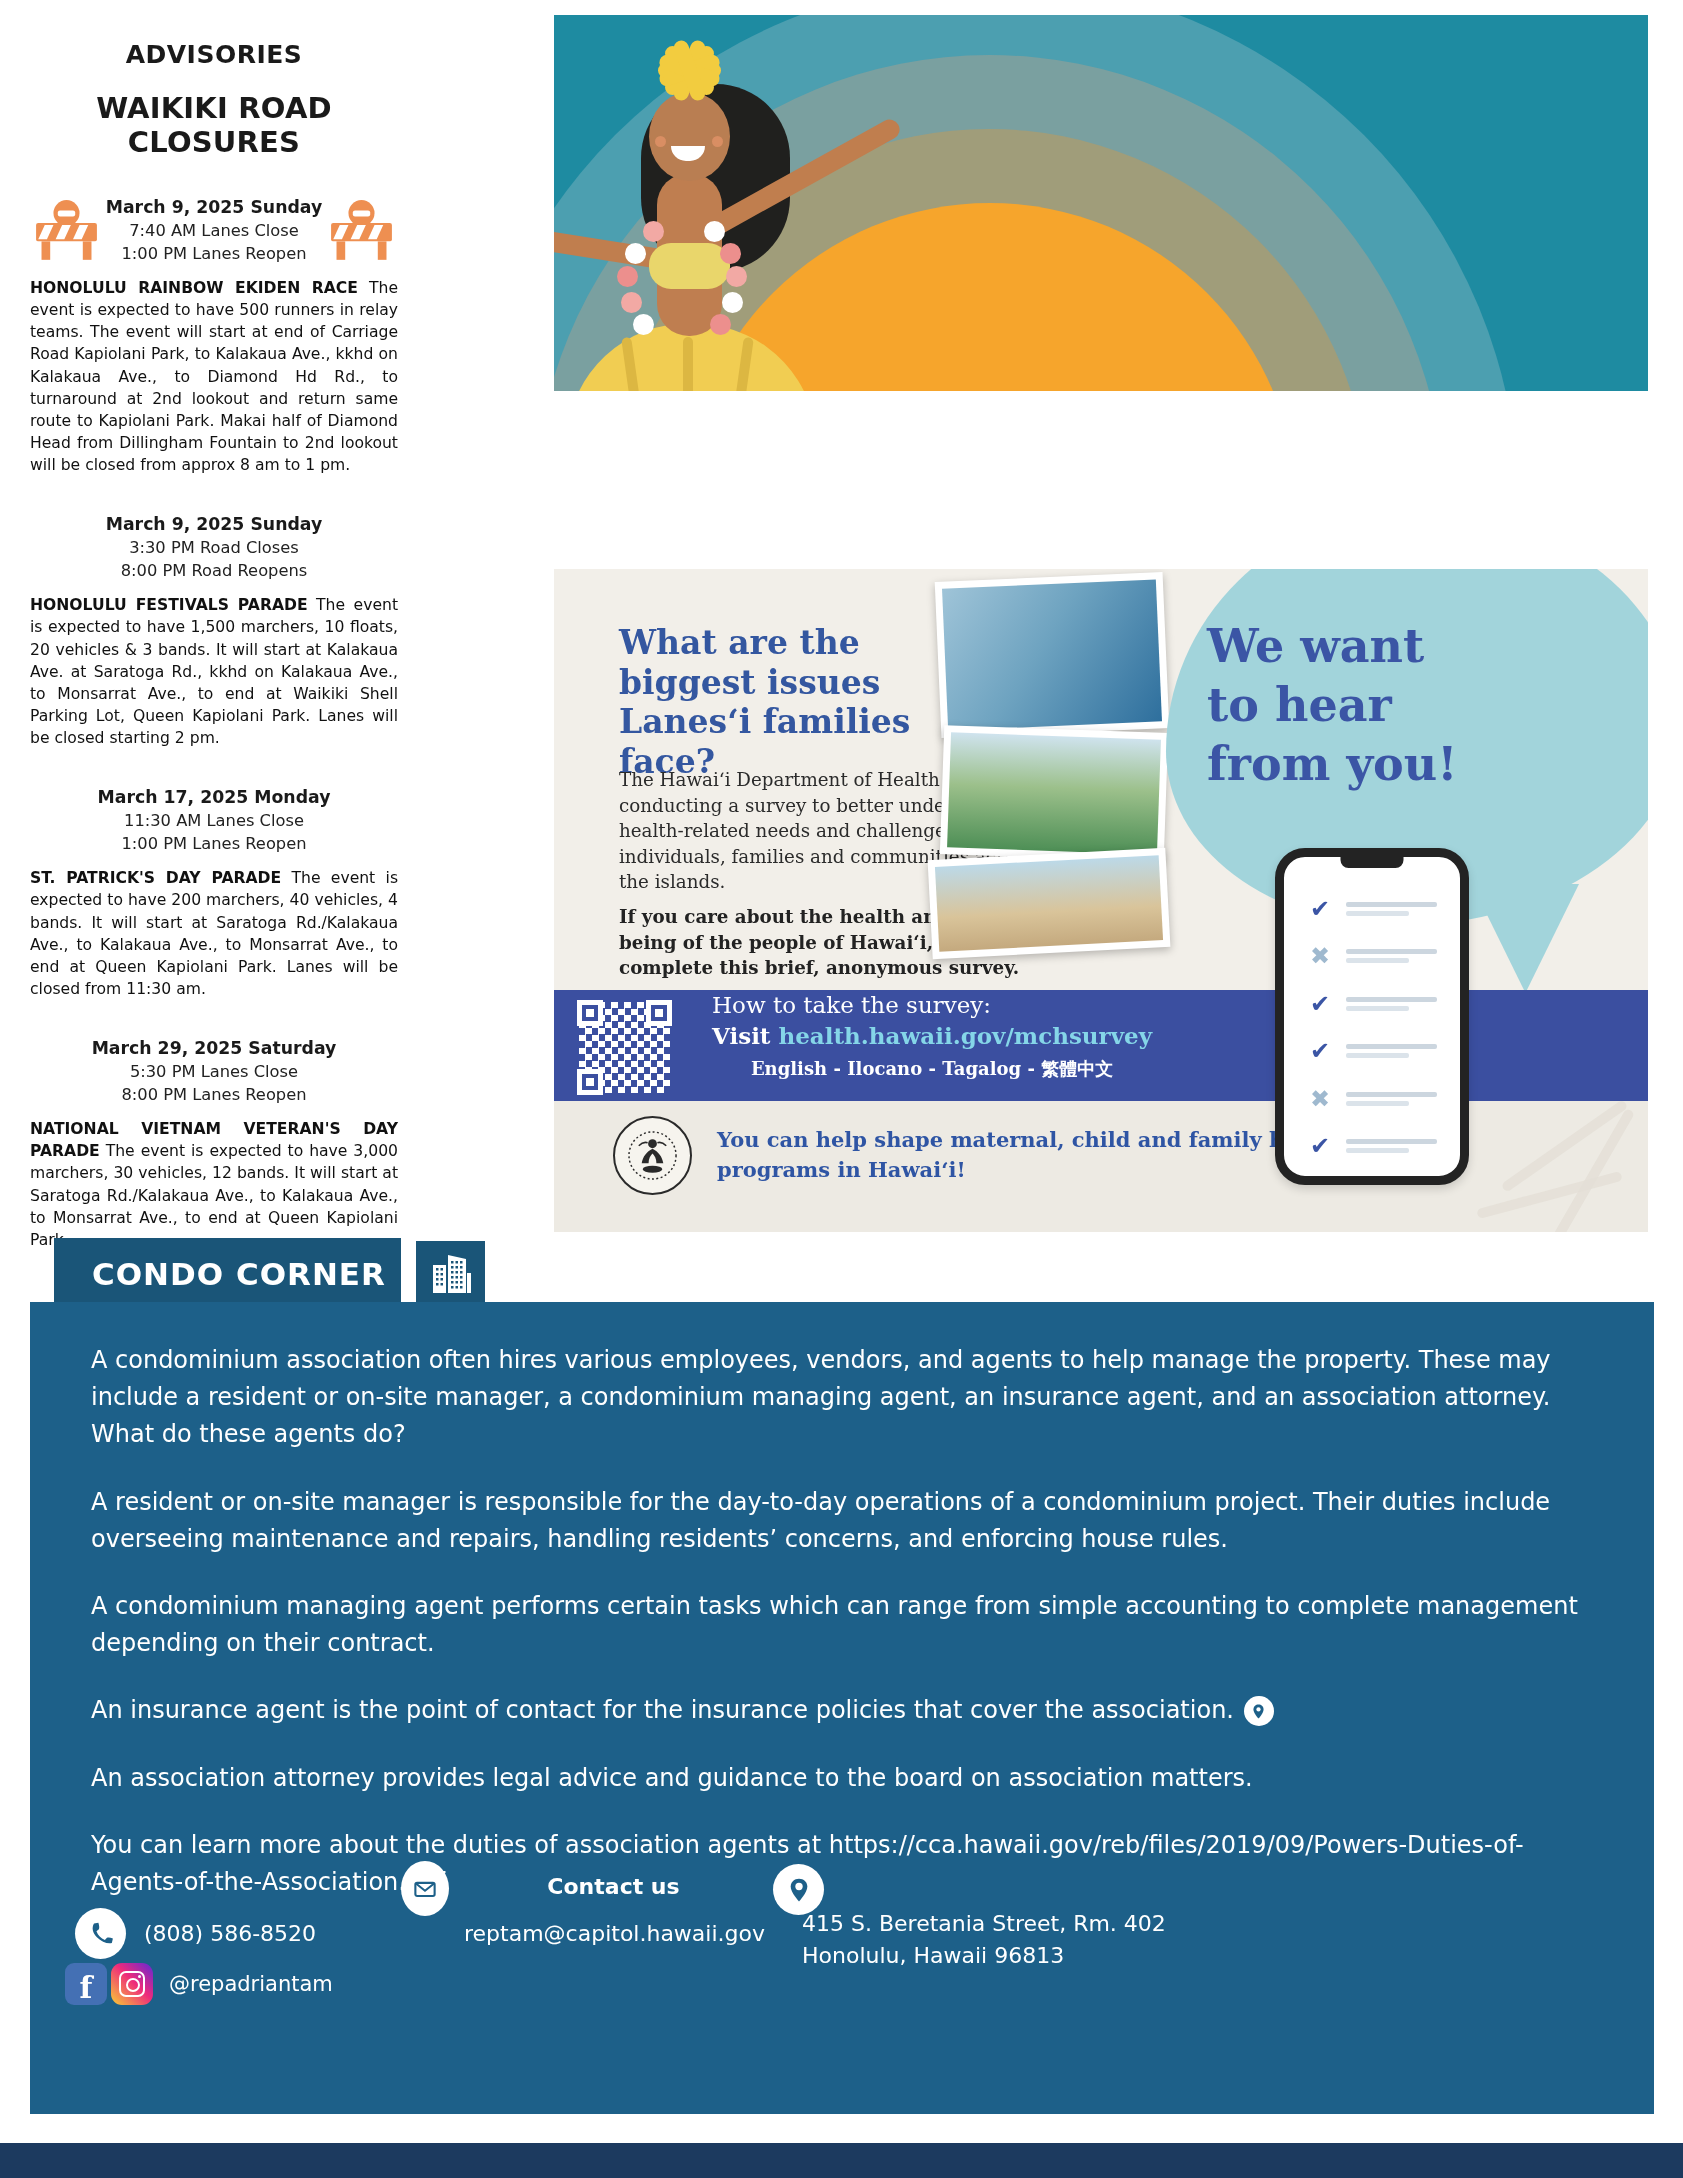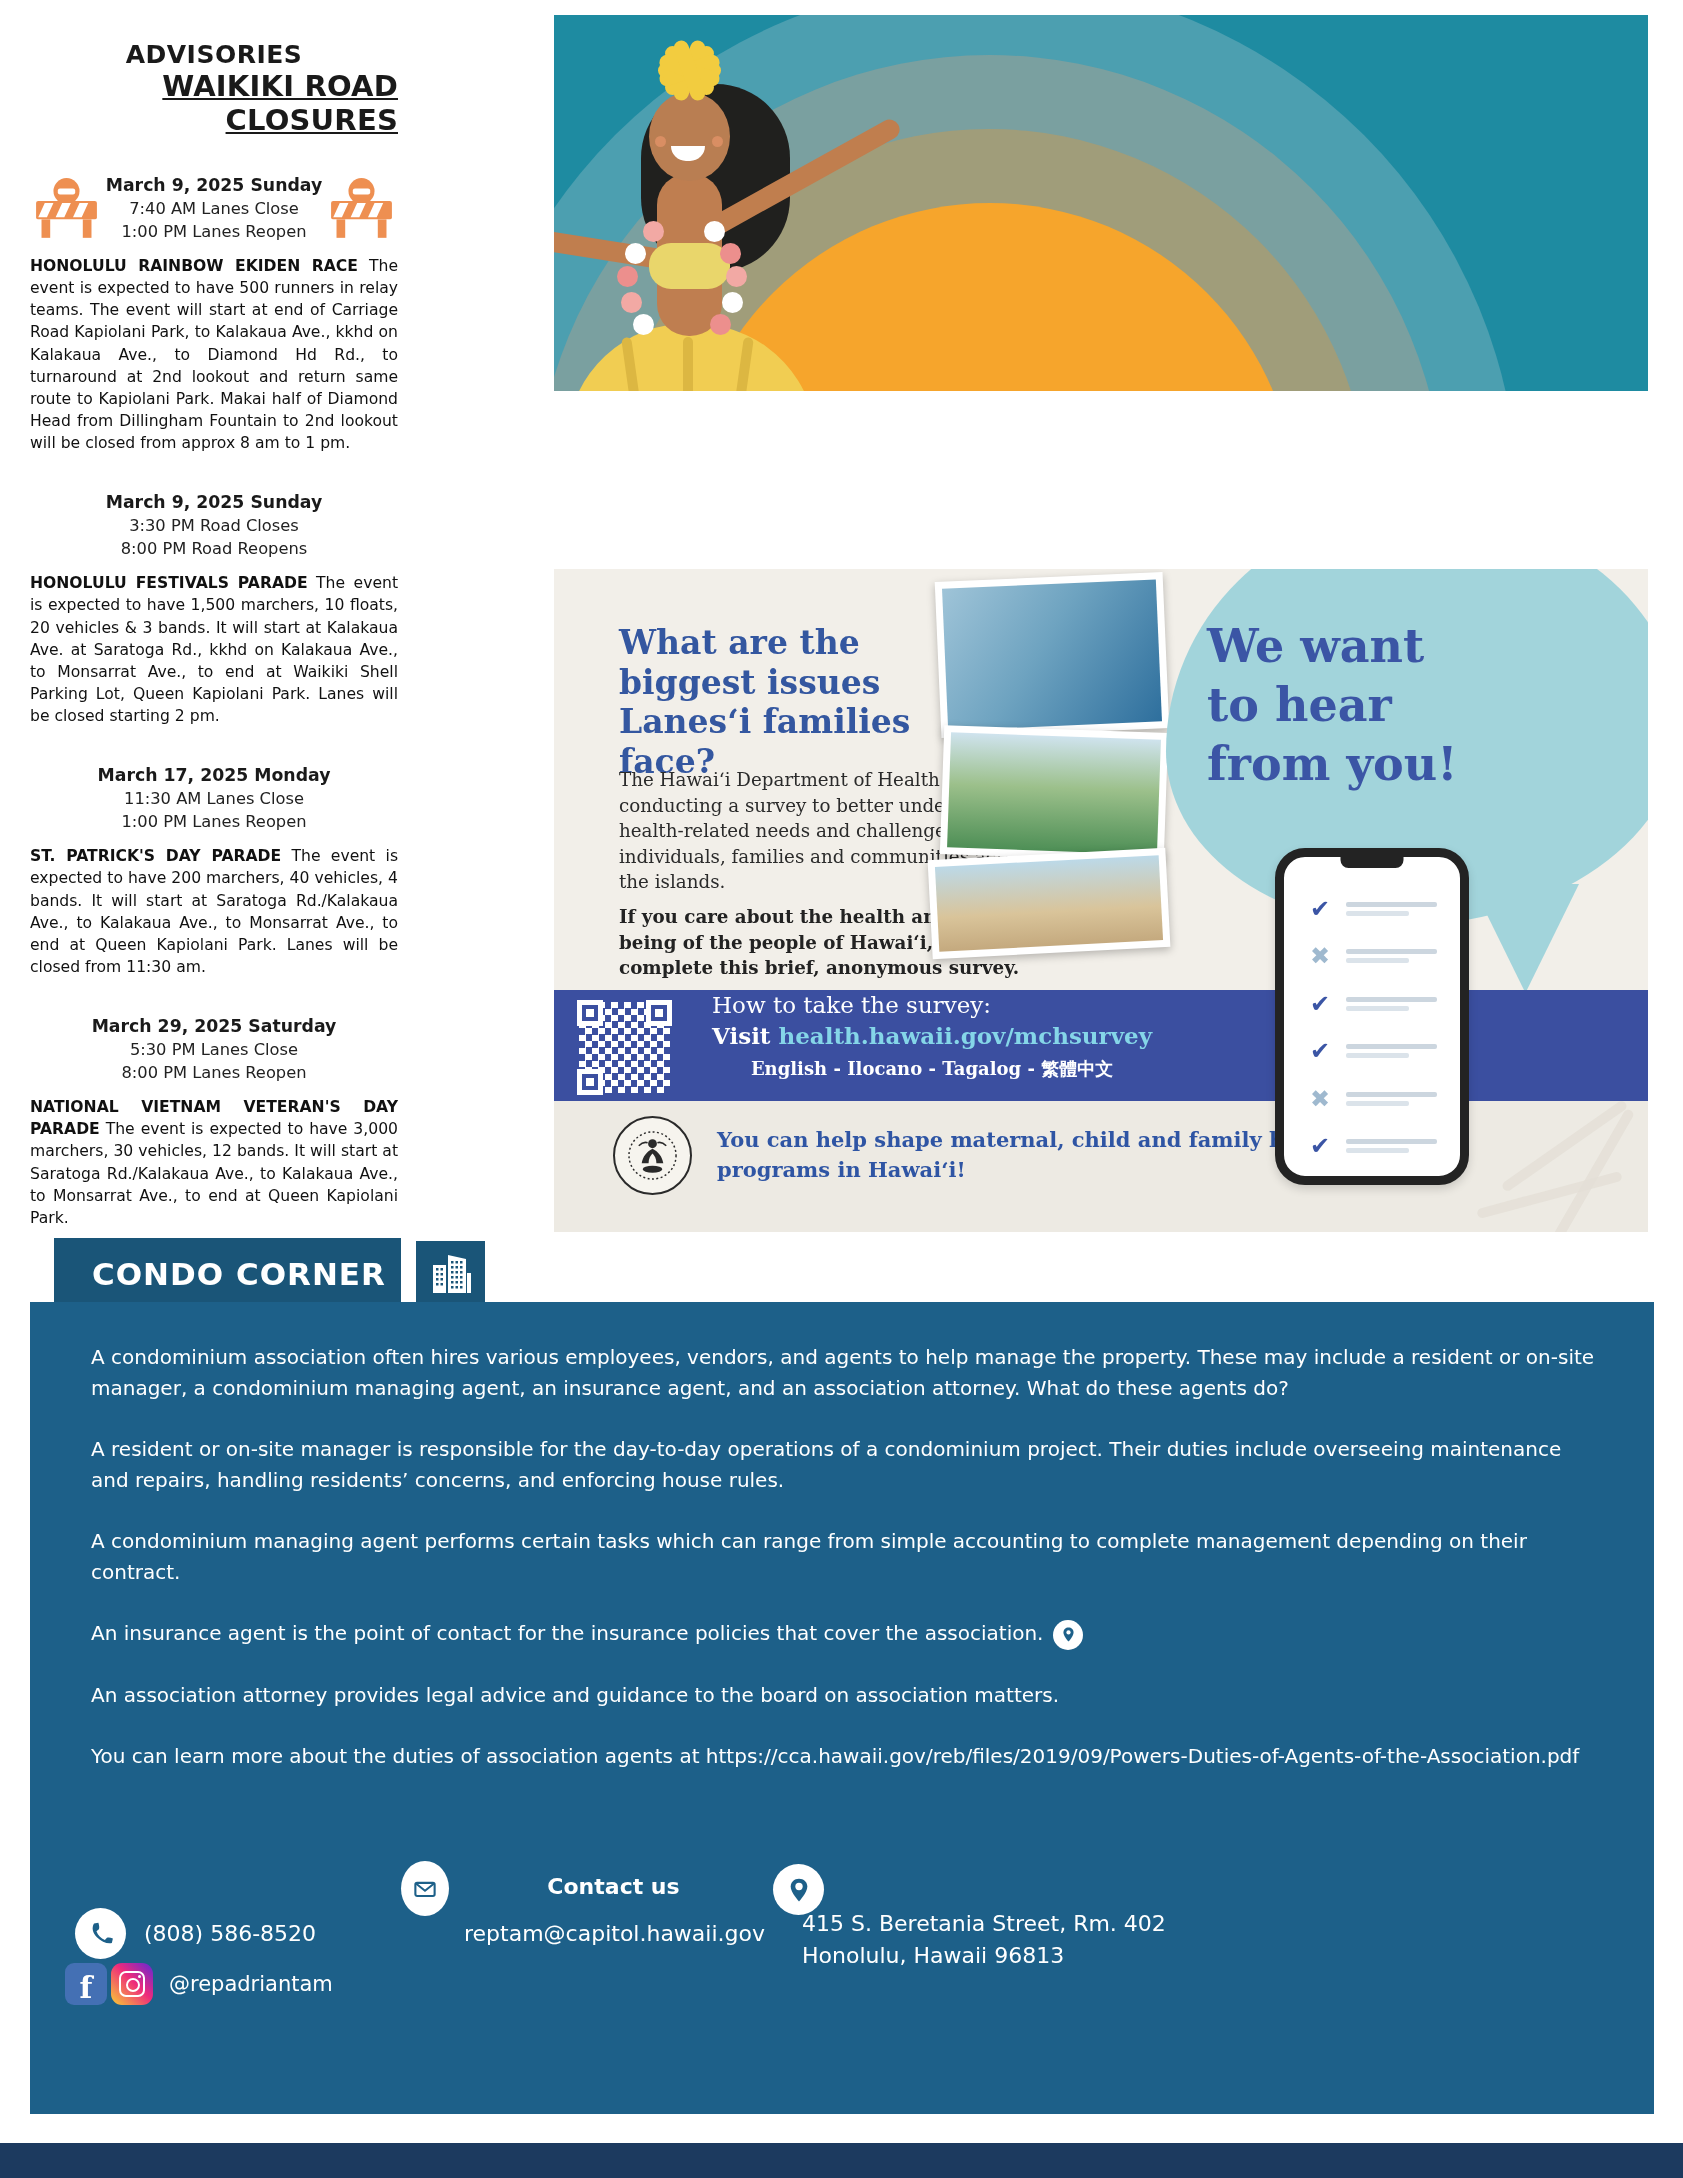--- a/index.html
+++ b/index.html
@@ -2,21 +2,21 @@
 <html><head>
 <meta charset="utf-8">
 <style>
   * { margin:0; padding:0; box-sizing:border-box; }
   body { background:#ffffff; font-family:"DejaVu Sans", sans-serif; }
   .page { position:relative; width:1683px; height:2178px; background:#fff; overflow:hidden; }
 
   
   .advisories { position:absolute; left:30px; top:40px; width:368px; color:#1a1a1a; }
   .adv-kicker { text-align:center; font-weight:bold; font-size:25px; letter-spacing:0.5px; }
-  .adv-title  { text-align:right; font-weight:bold; font-size:29px; margin-top:0; letter-spacing:0.2px;text-decoration:underline; }
+  .adv-title  { text-align:center; font-weight:bold; font-size:29px; margin-top:22px; letter-spacing:0.2px; }
   .adv-datehead { display:flex; align-items:center; justify-content:center; margin-top:38px; margin-bottom:14px; }
   .adv-datehead .datelines { flex:1; text-align:center; }
   .adv-date { font-weight:bold; font-size:17.3px; }
   .adv-time { font-size:16.3px; margin-top:4px; color:#222; }
   .adv-para { font-size:15.6px; line-height:1.42; text-align:justify; margin-bottom:20px; color:#111; }
   .adv-para .lead { font-weight:bold; }
   .barricade { width:73px; height:63px; flex:0 0 auto; }
   .barricade svg { width:100%; height:100%; }
 
   
@@ -112,21 +112,21 @@
   
   .condo-tab { position:absolute; left:54px; top:1238px; width:347px; height:71px; background:#1a5578;
                display:flex; align-items:center; padding-left:38px; }
   .condo-tab-label { color:#fff; font-weight:bold; font-size:31px; letter-spacing:1px; }
   .condo-icon-box { position:absolute; left:416px; top:1241px; width:69px; height:69px; background:#1a5578;
                     display:flex; align-items:center; justify-content:center; }
   .condo-icon-box svg { width:46px; height:46px; }
   .condo-panel { position:absolute; left:30px; top:1302px; width:1624px; height:812px; background:#1d6089; color:#fff; }
   .condo-inner { position:absolute; left:61px; top:40px; width:1505px; }
   .condo-title { font-weight:bold; font-size:23px; text-decoration:underline; text-underline-offset:5px; margin-bottom:36px; }
-  .condo-p { font-size:20px; line-height:1.55; margin-bottom:30px; }
+  .condo-p { font-size:24px; line-height:1.55; margin-bottom:30px; }
   .inline-pin { display:inline-flex; width:30px; height:30px; border-radius:50%; background:#fff;
                 vertical-align:middle; margin-left:10px; align-items:center; justify-content:center; }
   .inline-pin svg { width:17px; height:17px; }
 
   
   .ft-circle { position:absolute; width:51px; height:51px; border-radius:50%; background:#fff;
                display:flex; align-items:center; justify-content:center; }
   .ft-circle svg { width:28px; height:28px; }
   .ft-mail  { left:371px; top:559px; width:48px; height:55px; border-radius:50%; }
   .ft-contact { position:absolute; left:455px; top:572px; width:257px; text-align:center; font-weight:bold; font-size:22px; }

